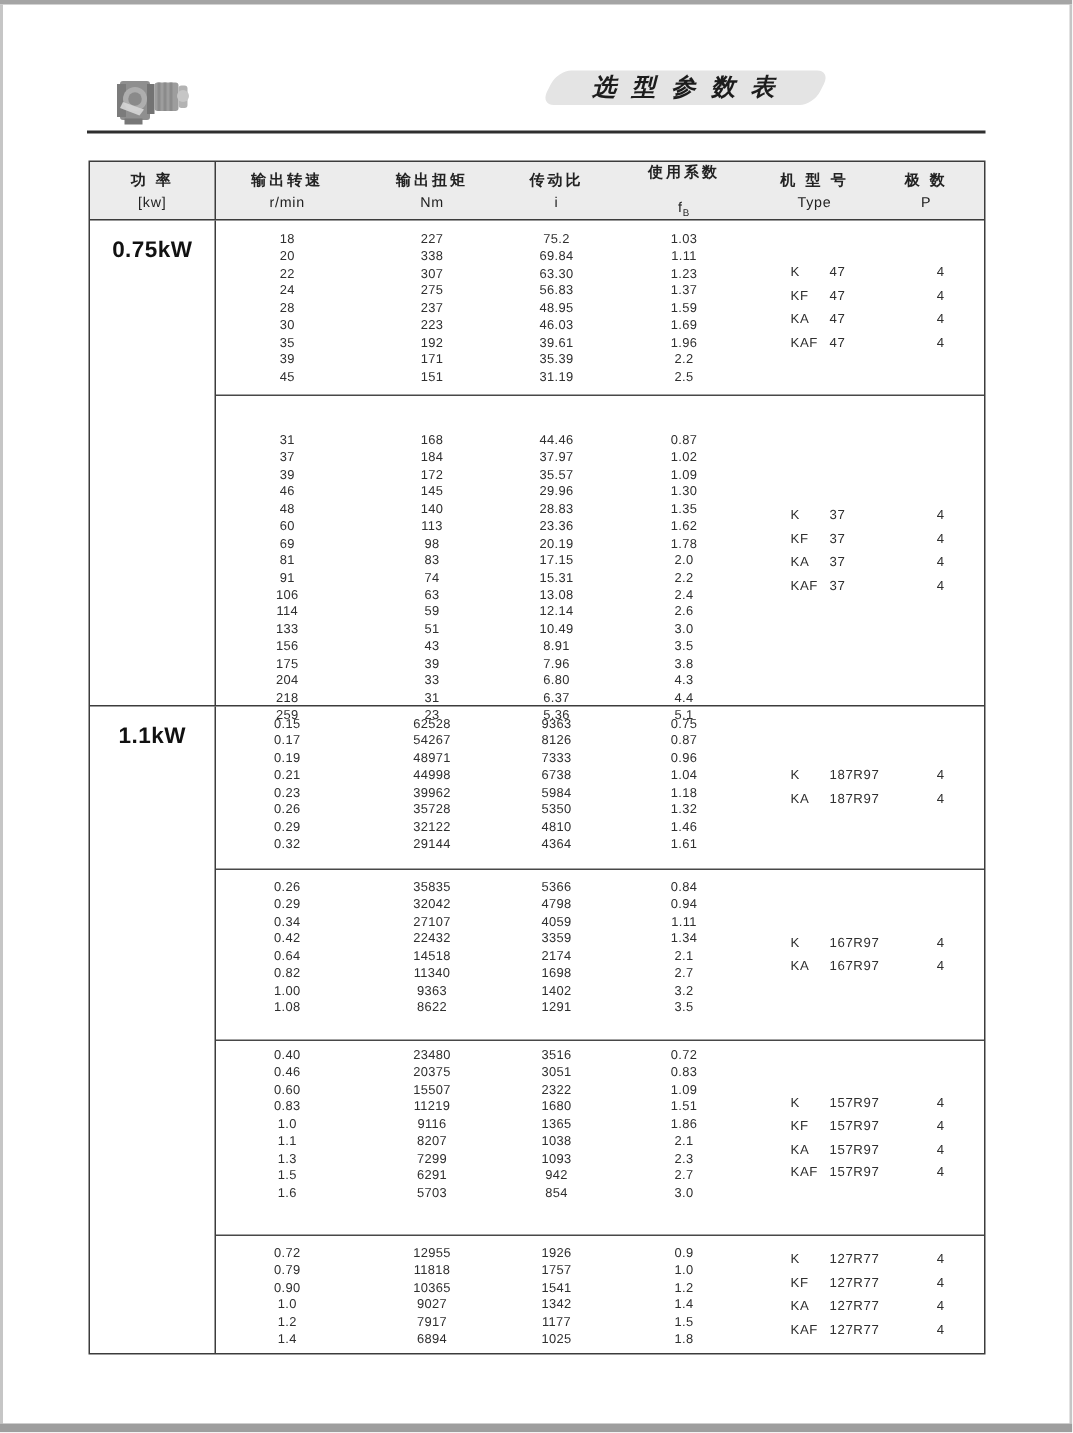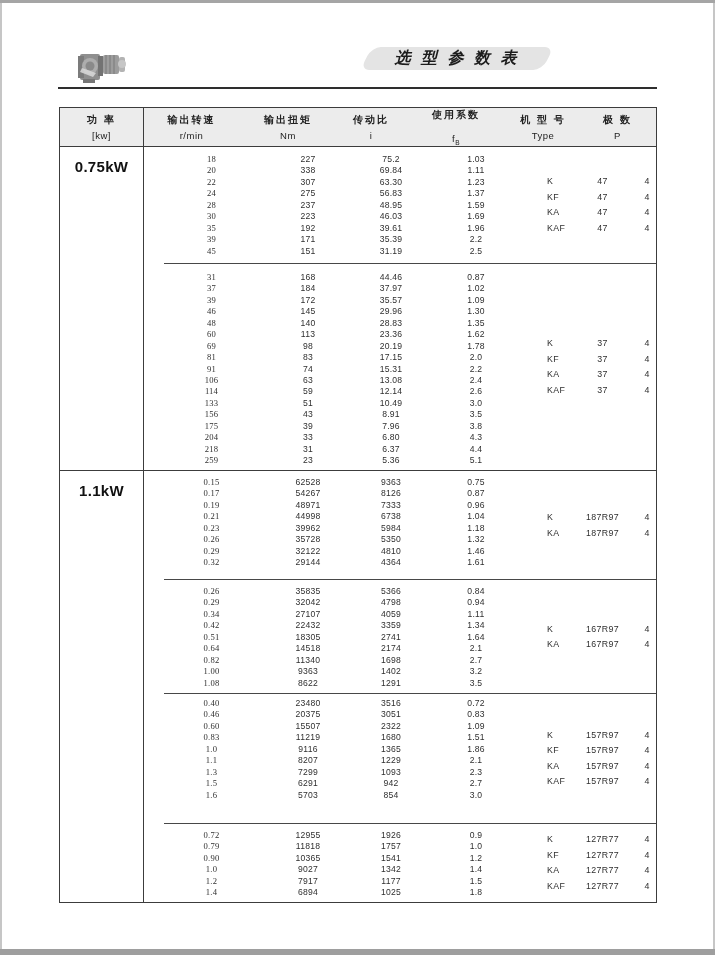--- a/index.html
+++ b/index.html
@@ -44,52 +44,52 @@
   .th .l2{font-size:9.5px;color:#222;white-space:nowrap;letter-spacing:0.5px;}
   .th .l2 sub{font-size:6.5px;}
   .th-power{width:84px;border-right:1.5px solid #3c3c3c;}
   .th-speed{width:95px;}
   .th-torque{width:98px;}
   .th-ratio{width:68px;}
   .th-factor{width:102px;justify-content:space-between;}
   .th-type{width:72px;}
   .th-poles{flex:1;}
 
-  .section{display:flex;gap:20px;}
+  .section{display:flex;}
   .section-2{border-top:1.2px solid #3c3c3c;}
   .power-cell{
     width:84px;border-right:1.5px solid #3c3c3c;box-sizing:border-box;
     text-align:center;padding-top:11px;
     font-size:15px;font-weight:bold;color:#111;letter-spacing:0.3px;
     flex-shrink:0;
   }
   .content{flex:1;min-width:0;}
   .block{position:relative;box-sizing:border-box;}
   .block + .block{border-top:1px solid #484848;}
   .blk-a{height:116px;padding-top:7px;}
-  .blk-b{height:207px;padding-top:8px;}
+  .blk-b{height:207px;padding-top:24px;}
   .blk-c{height:108px;padding-top:6px;}
   .blk-d{height:114px;padding-top:6px;}
   .blk-e{height:130px;padding-top:4px;}
   .blk-f{height:79px;padding-top:6px;}
 
   .row{display:flex;height:11.45px;line-height:11.45px;font-size:8.6px;color:#2f2f2f;}
   .c{text-align:center;letter-spacing:0.2px;}
-  .c-speed{width:95px;font-family:Liberation Serif, serif;}
+  .c-speed{width:95px;}
   .c-torque{width:98px;}
   .c-ratio{width:68px;}
   .c-factor{width:102px;}
 
   .models{
     position:absolute;left:383px;top:50%;transform:translateY(-50%);
     width:115px;font-size:8.8px;color:#2f2f2f;
   }
   .model-row{display:flex;height:15.5px;line-height:15.5px;}
   .m-prefix{width:26px;text-align:left;letter-spacing:0.4px;}
-  .m-size{flex:1;text-align:center;letter-spacing:0.4px;}
+  .m-size{flex:1;text-align:left;letter-spacing:0.4px;}
   .m-poles{width:30px;text-align:center;}
 </style>
 </head>
 <body>
 
 <div class="page">
   <div class="frame-top"></div>
   <div class="frame-left"></div>
   <div class="frame-right"></div>
   <div class="frame-bottom"></div>
@@ -498,26 +498,20 @@
                 <span class="c c-factor">1.11</span>
               </div>
 
               <div class="row">
                 <span class="c c-speed">0.42</span>
                 <span class="c c-torque">22432</span>
                 <span class="c c-ratio">3359</span>
                 <span class="c c-factor">1.34</span>
               </div>
 
-              <div class="row">
-                <span class="c c-speed">0.51</span>
-                <span class="c c-torque">18305</span>
-                <span class="c c-ratio">2741</span>
-                <span class="c c-factor">1.64</span>
-              </div>
 
               <div class="row">
                 <span class="c c-speed">0.64</span>
                 <span class="c c-torque">14518</span>
                 <span class="c c-ratio">2174</span>
                 <span class="c c-factor">2.1</span>
               </div>
 
               <div class="row">
                 <span class="c c-speed">0.82</span>
@@ -590,21 +584,21 @@
               <div class="row">
                 <span class="c c-speed">1.0</span>
                 <span class="c c-torque">9116</span>
                 <span class="c c-ratio">1365</span>
                 <span class="c c-factor">1.86</span>
               </div>
 
               <div class="row">
                 <span class="c c-speed">1.1</span>
                 <span class="c c-torque">8207</span>
-                <span class="c c-ratio">1229</span>
+                <span class="c c-ratio">1038</span>
                 <span class="c c-factor">2.1</span>
               </div>
 
               <div class="row">
                 <span class="c c-speed">1.3</span>
                 <span class="c c-torque">7299</span>
                 <span class="c c-ratio">1093</span>
                 <span class="c c-factor">2.3</span>
               </div>
 

